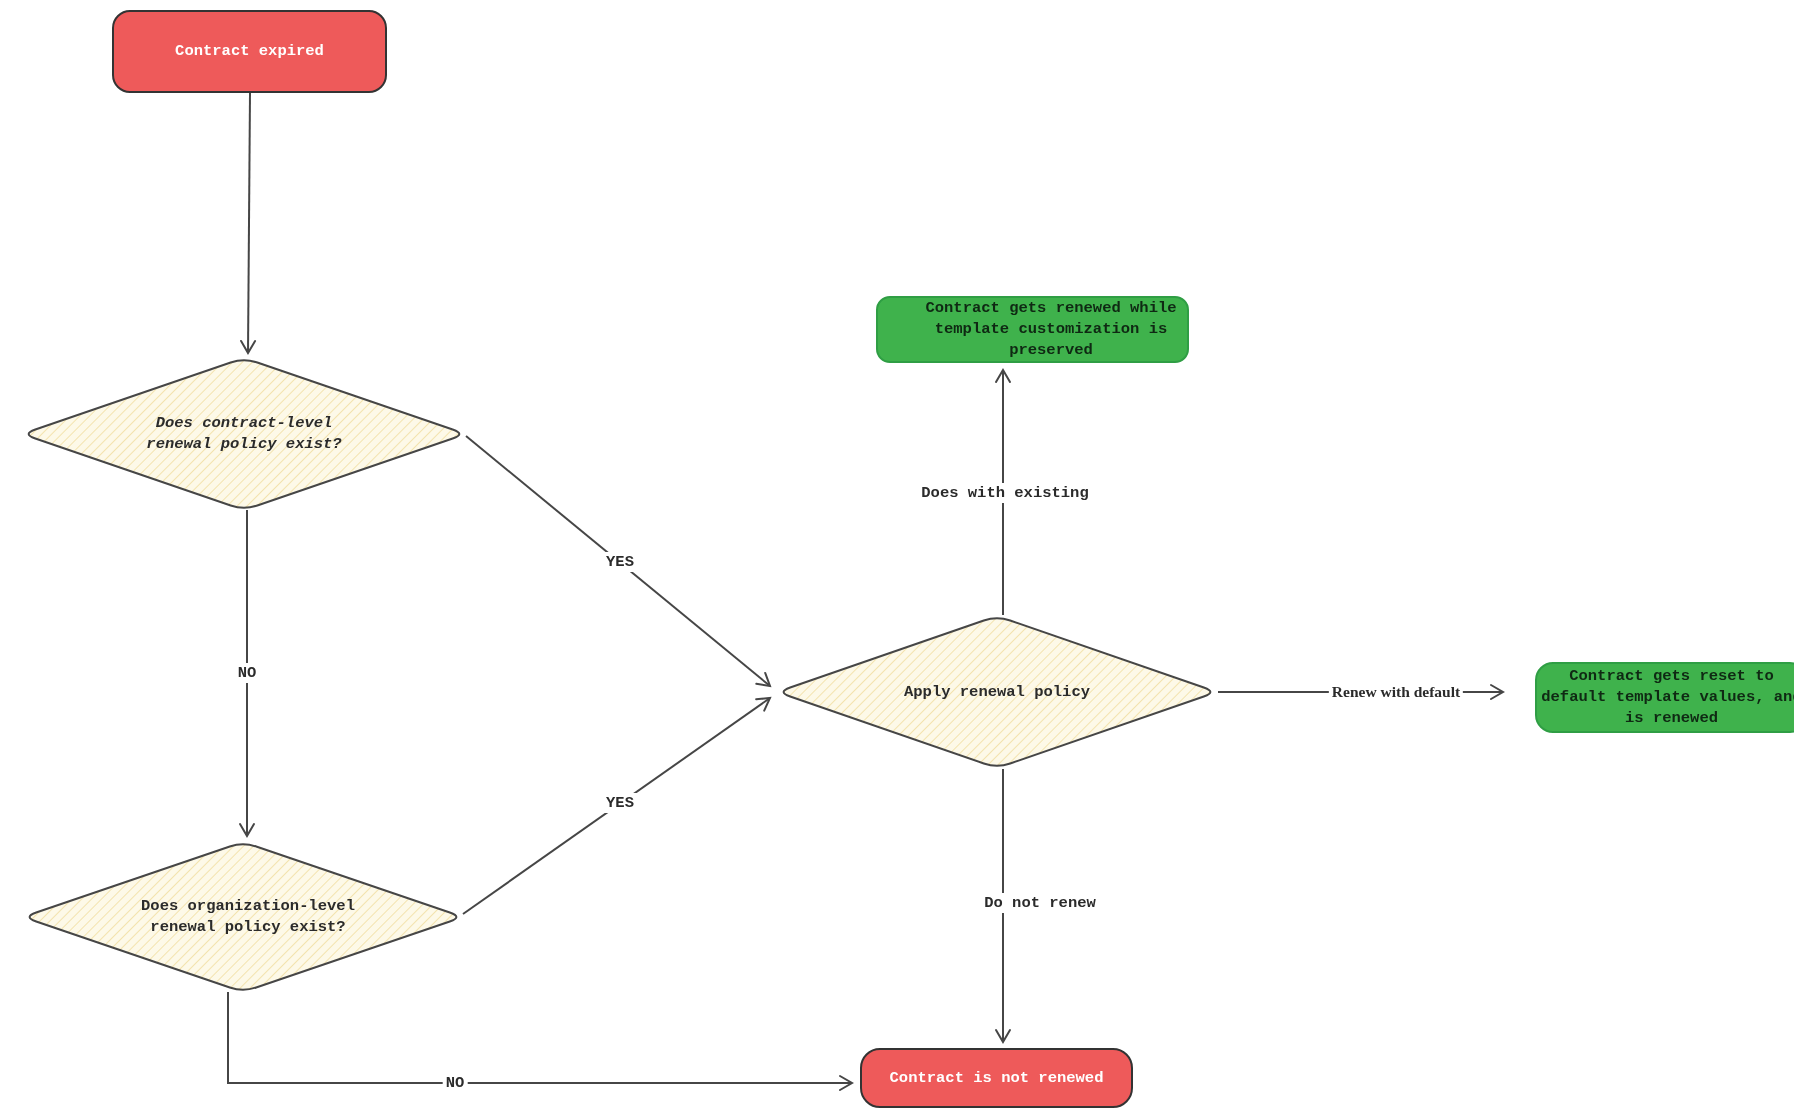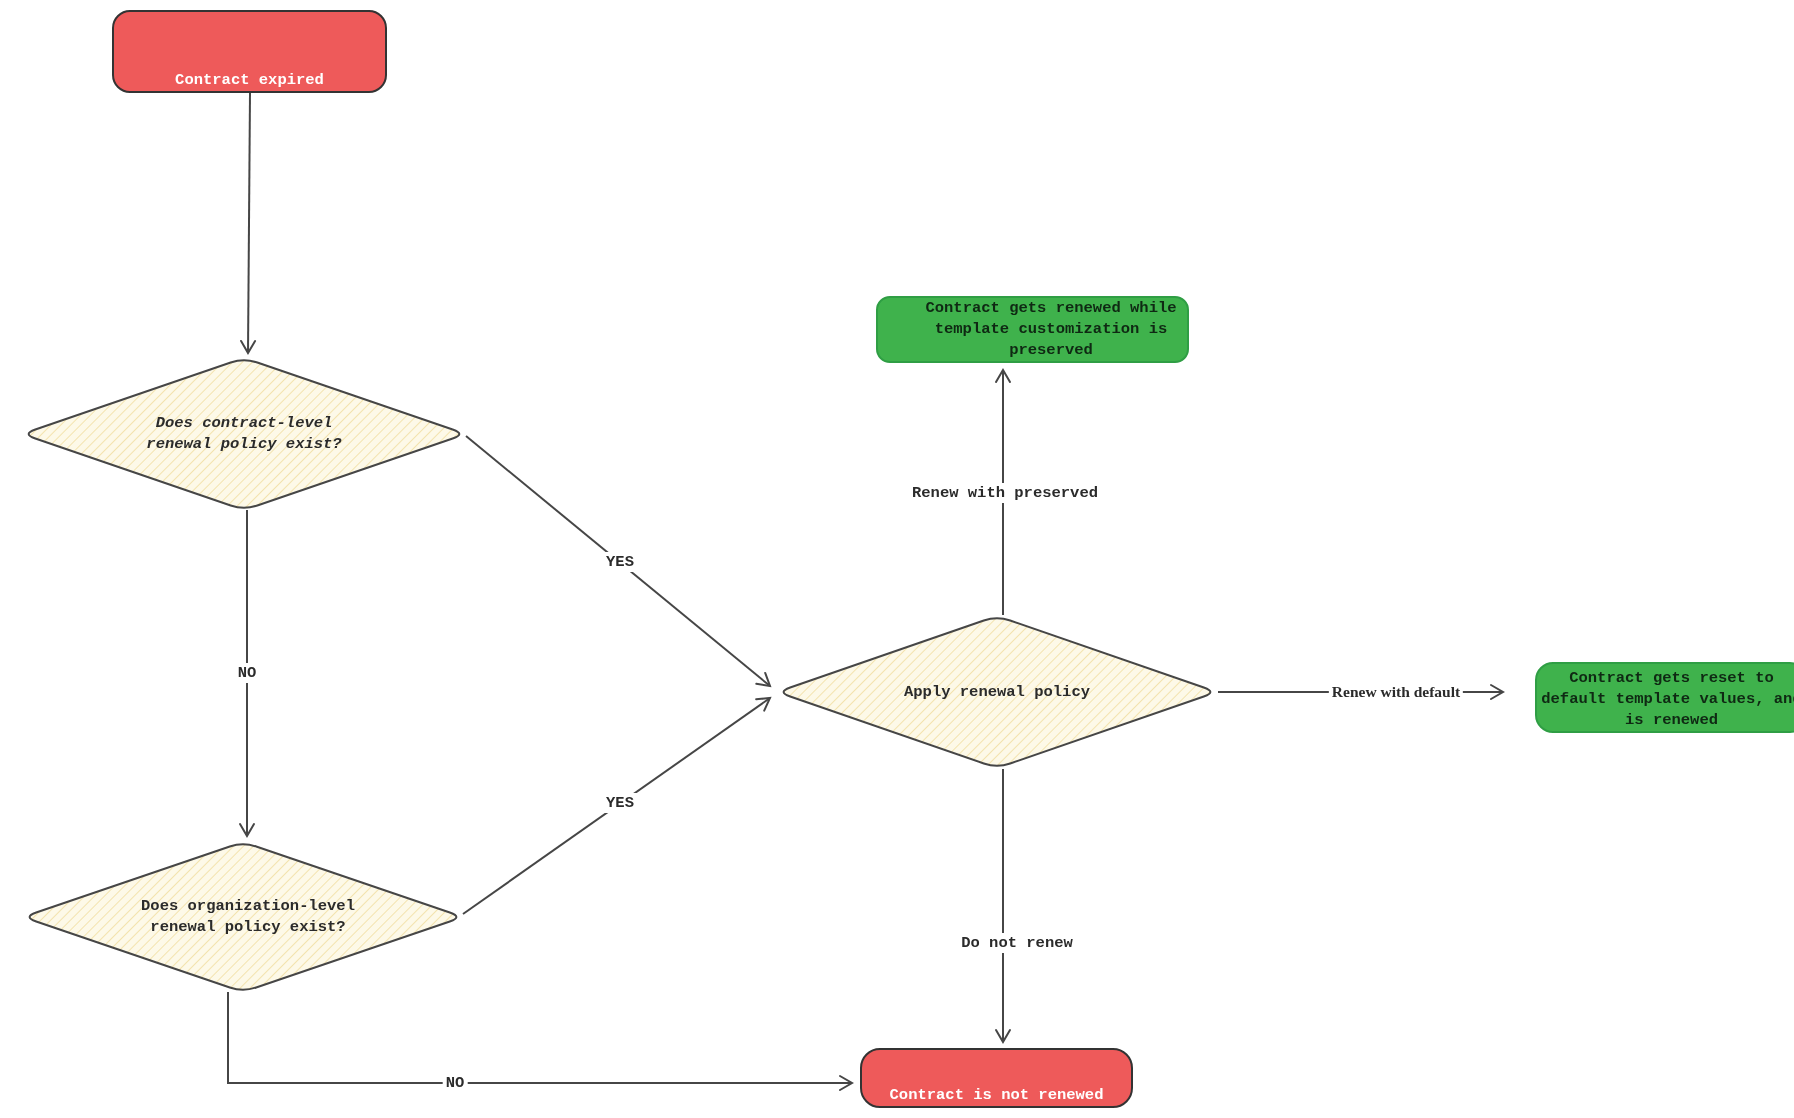--- a/index.html
+++ b/index.html
@@ -35,21 +35,21 @@
     fill: url(#hatch);
     stroke: var(--stroke, #464646);
     stroke-width: 2;
   }
   .hatch-bg { fill: var(--diamond_fill, #fdf9e8); }
   .hatch-line { stroke: var(--diamond_hatch, #f3e3ae); stroke-width: 2; }
 
   .node {
     position: absolute;
     display: flex;
-    align-items: flex-end;
+    align-items: center;
     justify-content: center;
     text-align: center;
     font-size: 15.5px;
     font-weight: 700;
     line-height: 21px;
     white-space: pre-line;
     box-sizing: border-box;
   }
   .box {
     border: 2px solid var(--stroke, #464646);
@@ -134,18 +134,18 @@
 
   <div class="node diamond-label" style="left:244px; top:434px;font-style:italic;">Does contract-level
 renewal policy exist?</div>
   <div class="node diamond-label" style="left:248px; top:917px;">Does organization-level
 renewal policy exist?</div>
   <div class="node diamond-label" style="left:997px; top:692px;">Apply renewal policy</div>
 
   <div class="edge-label" style="left:620px; top:562px;">YES</div>
   <div class="edge-label" style="left:247px; top:673px;">NO</div>
   <div class="edge-label" style="left:620px; top:803px;">YES</div>
-  <div class="edge-label" style="left:1005px; top:493px;">Renew with preserved</div>
+  <div class="edge-label" style="left:1005px; top:493px;">Does with existing</div>
   <div class="edge-label" style="left:1396px; top:692px;font-family:Liberation Serif, serif;">Renew with default</div>
-  <div class="edge-label" style="left:1017px; top:903px;margin-top:40px;">Do not renew</div>
+  <div class="edge-label" style="left:1040px; top:903px;">Do not renew</div>
   <div class="edge-label" style="left:455px; top:1083px;">NO</div>
 
 </div>
 
 </body></html>

